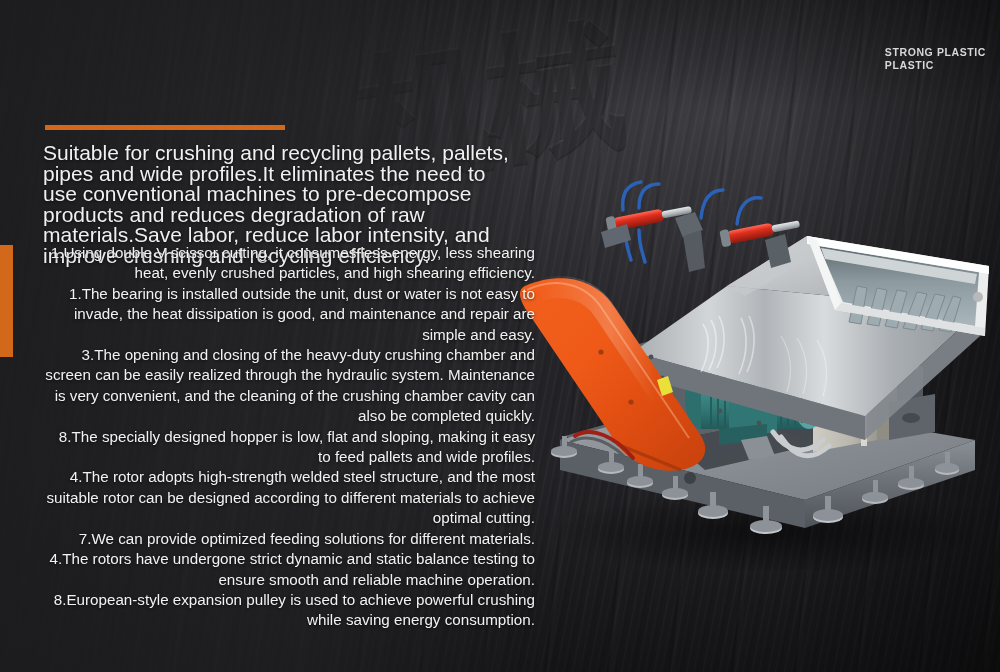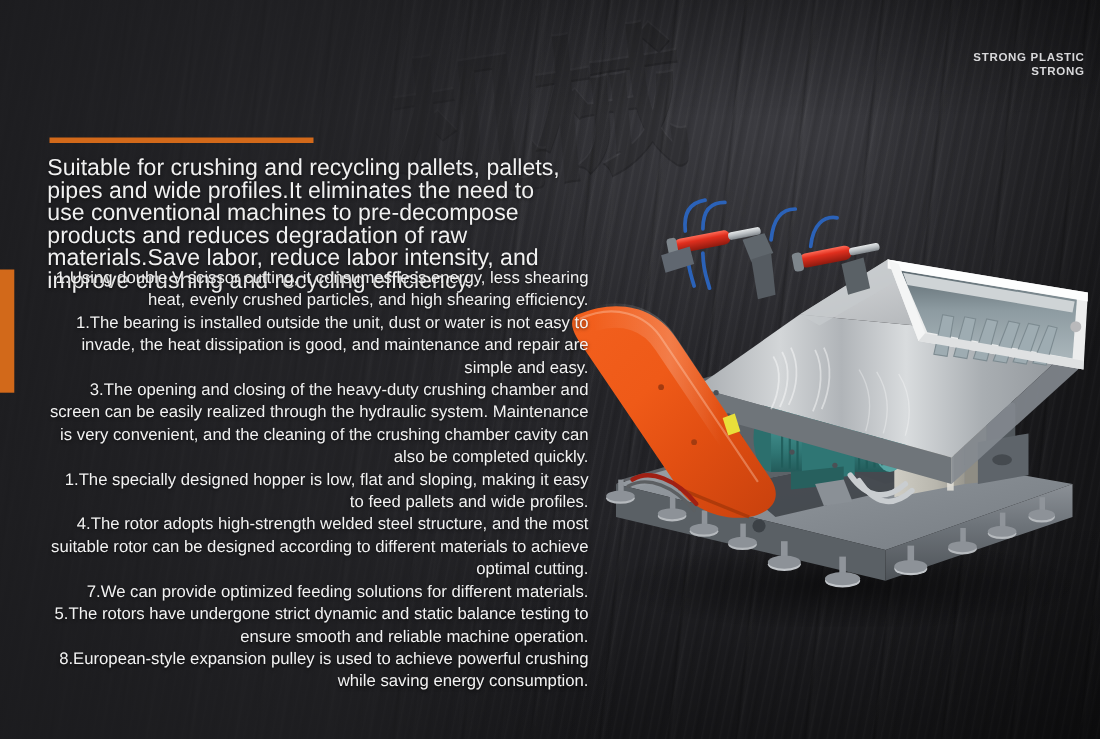--- a/index.html
+++ b/index.html
@@ -108,21 +108,21 @@
     position:absolute; left:43px; top:243px; width:492px;
     font-size:15.2px; line-height:20.4px; color:#f2f2f2;
     font-weight:500;
     text-shadow:0 1px 3px rgba(0,0,0,.6);
   }
   .features p { margin:0;text-align:right; }
 
   
   .corner-label {
     position:absolute; right:14px; top:46px;
-    text-align:right;
+    text-align:left;
     font-size:10.5px; font-weight:bold; letter-spacing:.6px;
     line-height:13px; color:#d8d8da;
   }
 
   
   .dot {
     position:absolute; left:973px; top:292px;
     width:10px; height:10px; border-radius:50%;
     background:#b9b9bb;
   }
@@ -433,31 +433,31 @@
       <path d="M66 302 C84 292, 108 302, 126 324" fill="none" stroke="#5c5f62" stroke-width="3" stroke-linecap="round"></path>
     </svg>
   </div>
 
   <div class="accent-bar"></div>
 
   <div class="dot"></div>
 
   <div class="corner-label">
     <div>STRONG PLASTIC</div>
-    <div>STRONG</div>
+    <div>PLASTIC</div>
   </div>
 
   <div class="divider"></div>
 
   <div class="intro">Suitable for crushing and recycling pallets, pallets, pipes and wide profiles.It eliminates the need to use conventional machines to pre-decompose products and reduces degradation of raw materials.Save labor, reduce labor intensity, and improve crushing and recycling efficiency.</div>
 
   <div class="features">
     <p>1.Using double V scissor cutting, it consumes less energy, less shearing heat, evenly crushed particles, and high shearing efficiency.</p>
     <p>1.The bearing is installed outside the unit, dust or water is not easy to invade, the heat dissipation is good, and maintenance and repair are simple and easy.</p>
     <p>3.The opening and closing of the heavy-duty crushing chamber and screen can be easily realized through the hydraulic system. Maintenance is very convenient, and the cleaning of the crushing chamber cavity can also be completed quickly.</p>
-    <p>1.The specially designed hopper is low, flat and sloping, making it easy to feed pallets and wide profiles.</p>
+    <p>8.The specially designed hopper is low, flat and sloping, making it easy to feed pallets and wide profiles.</p>
     <p>4.The rotor adopts high-strength welded steel structure, and the most suitable rotor can be designed according to different materials to achieve optimal cutting.</p>
     <p>7.We can provide optimized feeding solutions for different materials.</p>
-    <p>5.The rotors have undergone strict dynamic and static balance testing to ensure smooth and reliable machine operation.</p>
+    <p>4.The rotors have undergone strict dynamic and static balance testing to ensure smooth and reliable machine operation.</p>
     <p>8.European-style expansion pulley is used to achieve powerful crushing while saving energy consumption.</p>
   </div>
 
 </div>
 
 </body></html>

